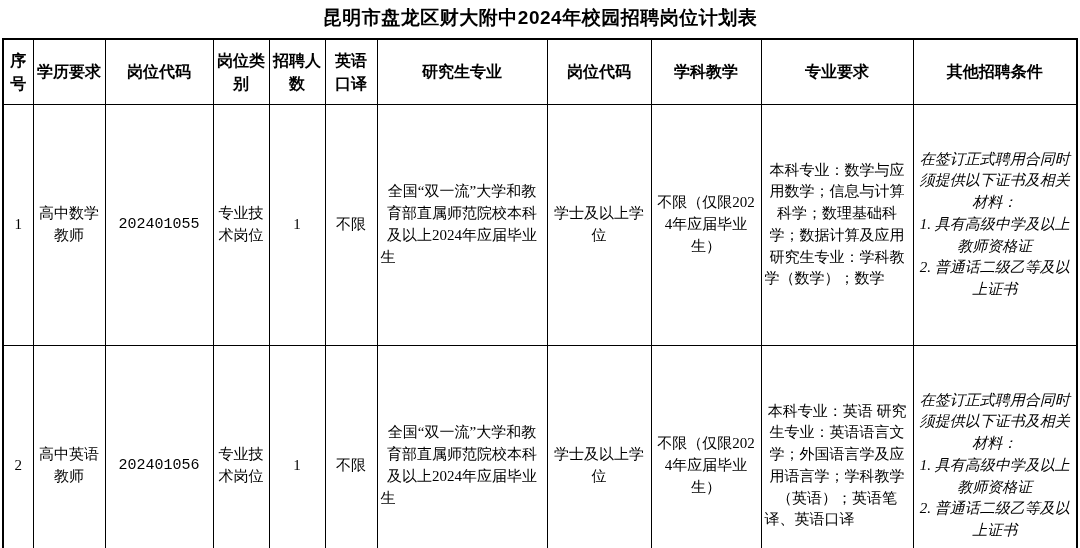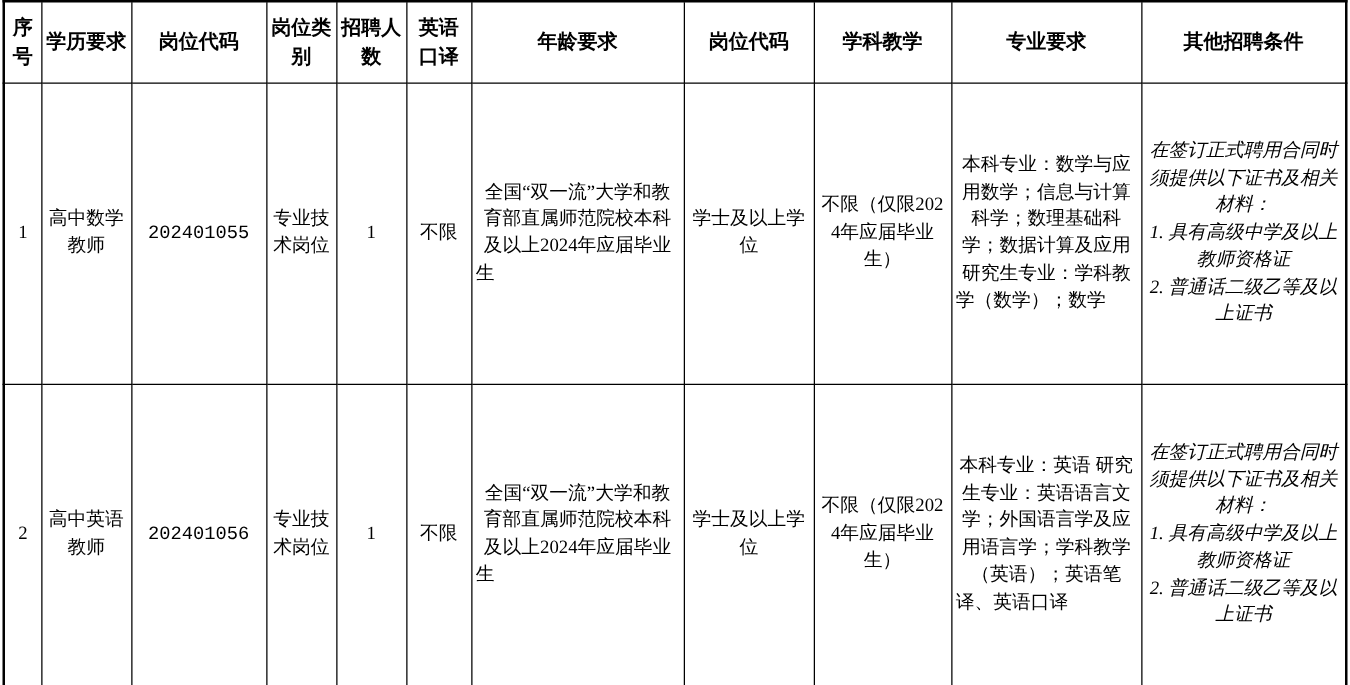--- a/index.html
+++ b/index.html
@@ -84,20 +84,21 @@
     font-family: Liberation Mono, monospace;
     font-size: 15px;
   }
   .row-body td { height: 236px; }
 </style>
 </head>
 <body>
 
 <div class="page">
 
+  <div class="doc-title">昆明市盘龙区财大附中2024年校园招聘岗位计划表</div>
 
   <table class="plan-table">
     <colgroup>
       <col class="c0">
         <col class="c1">
         <col class="c2">
         <col class="c3">
         <col class="c4">
         <col class="c5">
       <col class="c6">
@@ -107,21 +108,21 @@
         <col class="c10">
     </colgroup>
     <thead>
       <tr>
         <th>序号</th>
         <th>学历要求</th>
         <th>岗位代码</th>
         <th>岗位类别</th>
         <th>招聘人数</th>
         <th>英语口译</th>
-        <th>年龄要求</th>
+        <th>研究生专业</th>
         <th>岗位代码</th>
         <th>学科教学</th>
         <th>专业要求</th>
         <th>其他招聘条件</th>
       </tr>
     </thead>
     <tbody>
       <tr class="row-body">
         <td>1</td>
         <td class="narrow-wrap">高中数学教师</td>

